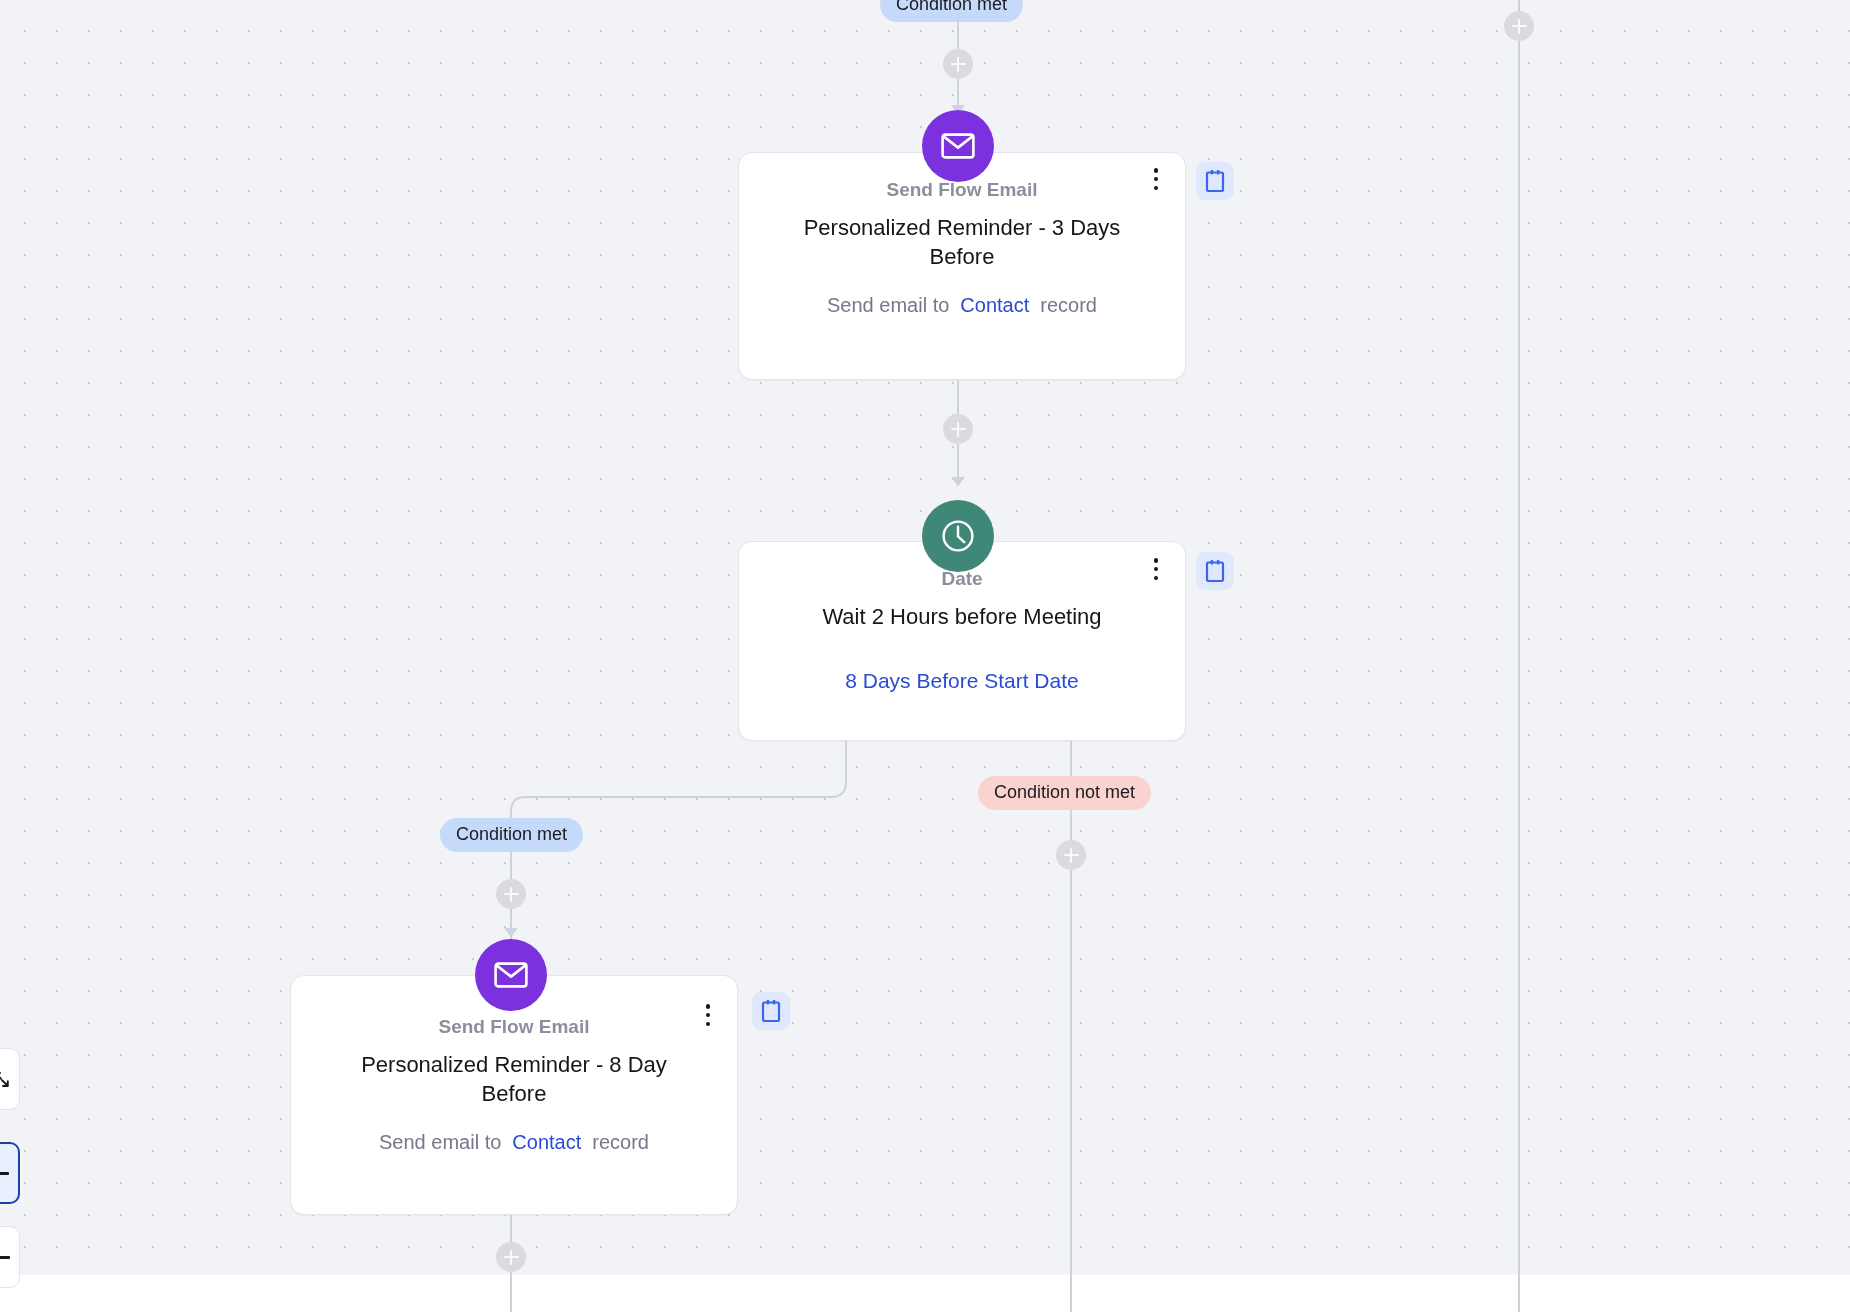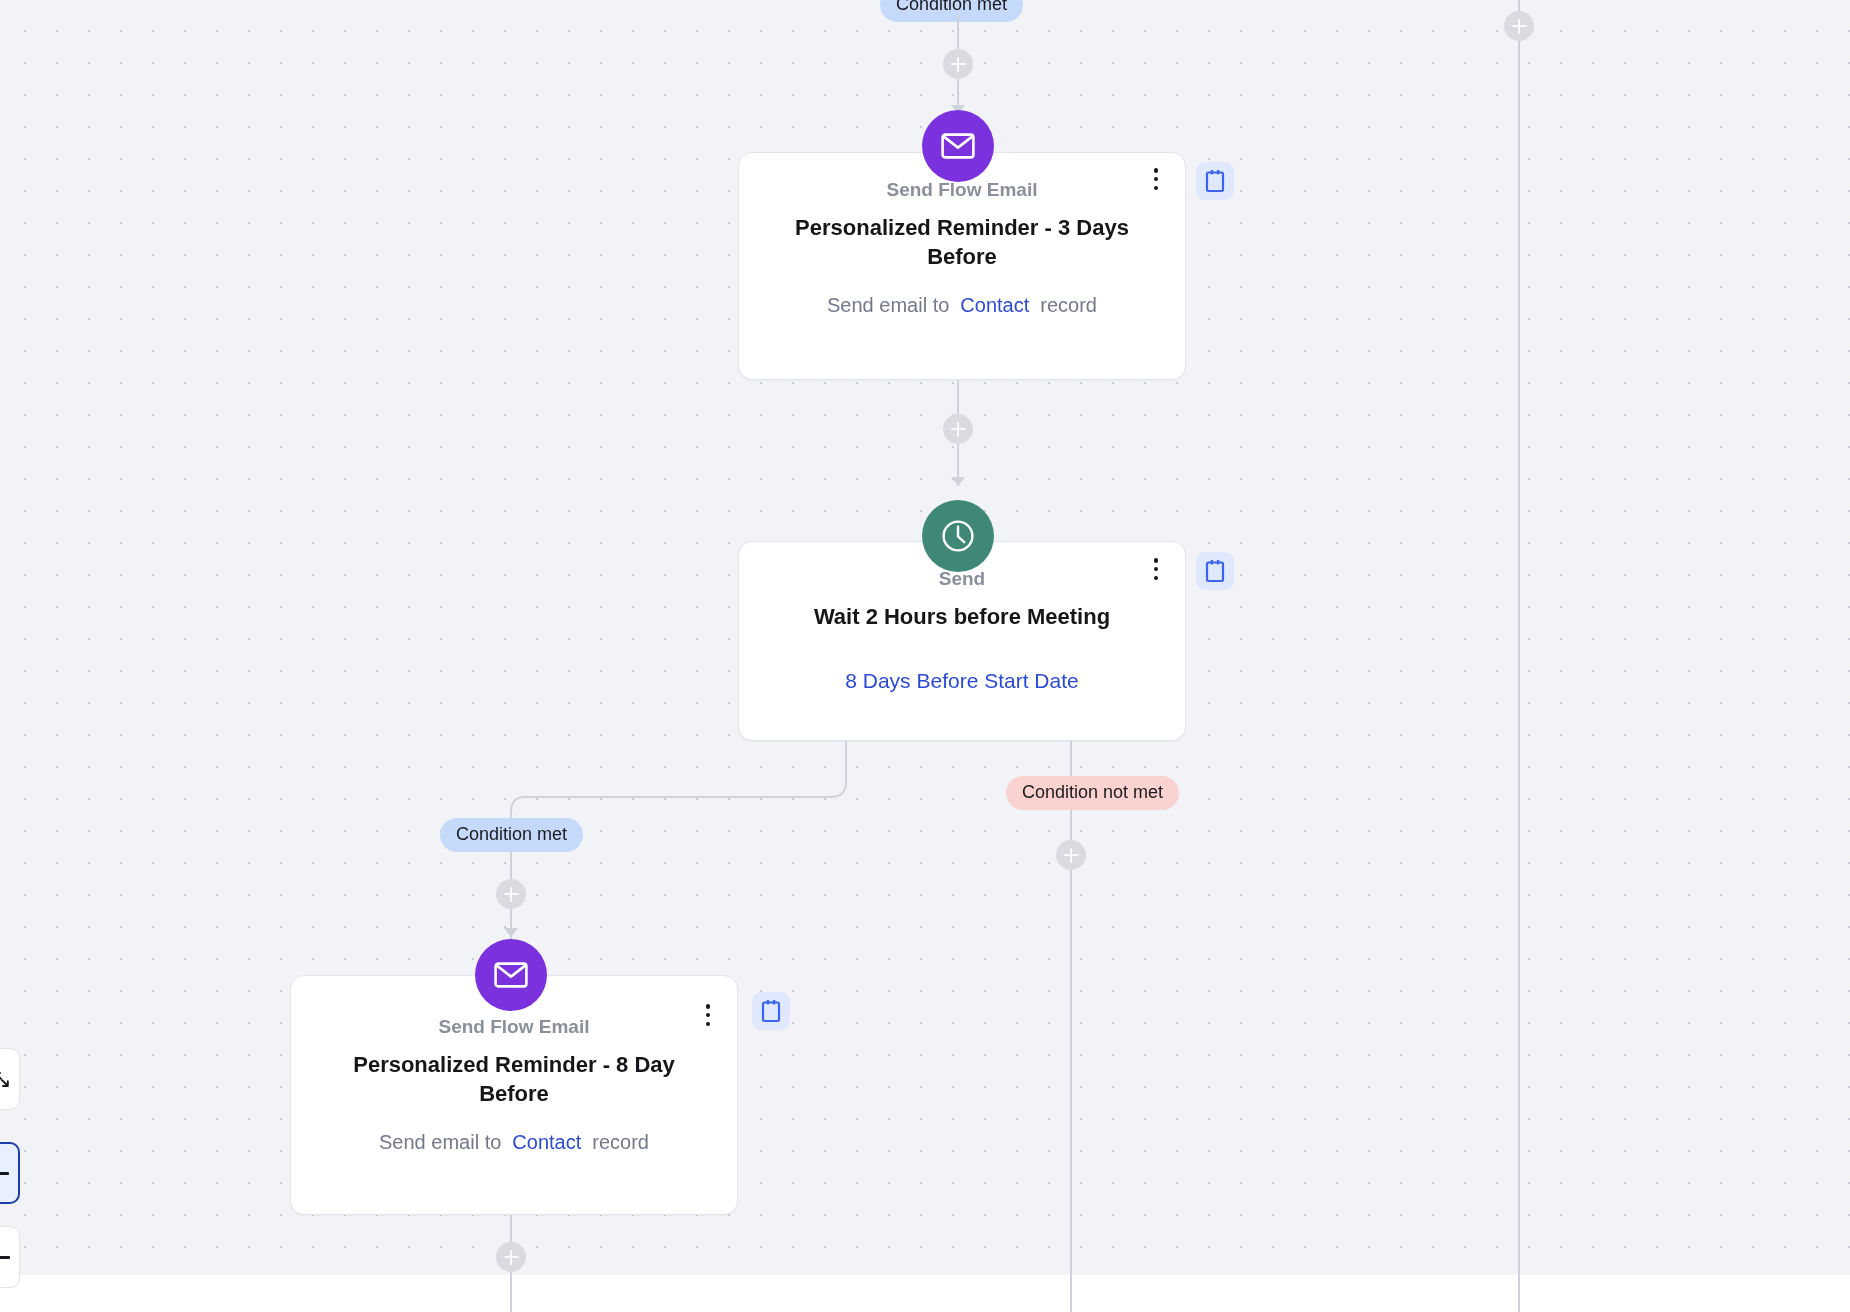--- a/index.html
+++ b/index.html
@@ -85,21 +85,21 @@
     text-align: center;
   }
   .node-type {
     font-size: 19px;
     color: #8b8f9c;
     margin-bottom: 12px;
     font-weight: 700;
   }
   .node-title {
     font-size: 22px;
-    font-weight: 700;
+    font-weight: 400;
     color: #15161a;
     line-height: 1.34;
     margin: 0 auto 20px;
   }
   .node-desc {
     font-size: 20px;
     color: #74788a;
     line-height: 1.3;
   }
   .node-desc .link {
@@ -215,21 +215,21 @@
       <rect x="5.6" y="1" width="2.6" height="4.4" rx="0.8" fill="#3c64ec"></rect>
       <rect x="11.8" y="1" width="2.6" height="4.4" rx="0.8" fill="#3c64ec"></rect>
     </svg>
   </div>
 
   <div class="edge-line v-line" style="left:957px; top:380px; height:106px;"></div>
   <div class="plus-btn" style="left:943px; top:414px;"></div>
   <div class="arrow-head" style="left:951px; top:477px;"></div>
 
   <div class="node-card" style="left:738px; top:541px; width:448px; height:200px;">
-    <div class="node-type">Send</div>
+    <div class="node-type">Date</div>
     <div class="node-title" style="width:400px; margin-bottom:38px;">Wait 2 Hours before Meeting</div>
     <div class="node-sub-link">8 Days Before Start Date</div>
   </div>
   <div class="kebab" style="left:1143px; top:554px;">
     <i></i>
     <i></i>
     <i></i>
   </div>
   <div class="node-icon icon-wait" style="left:922px; top:500px;">
     <svg width="36" height="36" viewBox="0 0 36 36" aria-hidden="true">
@@ -244,21 +244,21 @@
       <rect x="11.8" y="1" width="2.6" height="4.4" rx="0.8" fill="#3c64ec"></rect>
     </svg>
   </div>
 
   <svg class="edge-svg" style="left:0; top:0; width:1850px; height:1312px;">
     <path d="M 846 741 L 846 782 Q 846 797 831 797 L 525 797 Q 511 797 511 812 L 511 1312"></path>
   </svg>
 
   <div class="edge-line v-line" style="left:1070px; top:741px; height:571px;"></div>
 
-  <div class="cond-badge cond-not-met" style="left:1006px; top:776px;text-align:right;">Condition not met</div>
+  <div class="cond-badge cond-not-met" style="left:978px; top:776px;text-align:right;">Condition not met</div>
   <div class="plus-btn" style="left:1056px; top:840px;"></div>
 
   <div class="cond-badge cond-met" style="left:440px; top:818px;">Condition met</div>
   <div class="plus-btn" style="left:496px; top:879px;"></div>
   <div class="arrow-head" style="left:504px; top:928px;"></div>
 
   <div class="node-card" style="left:290px; top:975px; width:448px; height:240px;">
     <div class="node-type" style="margin-top:14px;">Send Flow Email</div>
     <div class="node-title" style="width:340px;">Personalized Reminder - 8 Day Before</div>
     <div class="node-desc">

